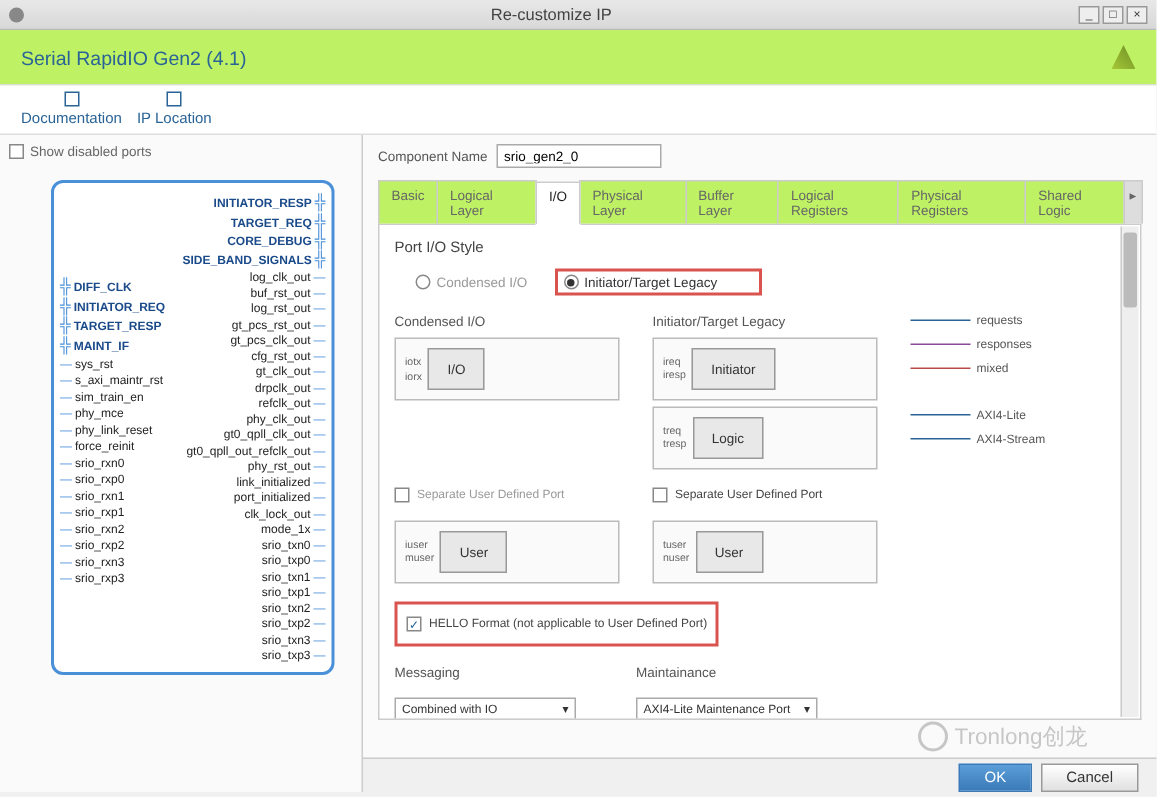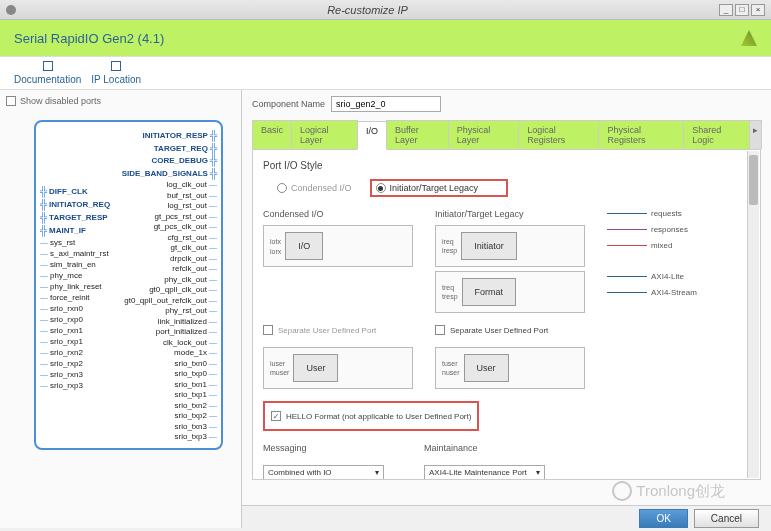--- a/index.html
+++ b/index.html
@@ -1,19 +1,19 @@
 <!DOCTYPE html>
 <html><head>
 <meta charset="utf-8">
 <style>
 * { margin: 0; padding: 0; box-sizing: border-box; font-family: Arial, sans-serif; }
 body { background: #f0f0f0; width: 771px; height: 531px; overflow: hidden; font-size: 9px; color: #333; }
 .titlebar { background: linear-gradient(#e8e8e8,#d8d8d8); height: 20px; display: flex; align-items: center; justify-content: space-between; padding: 0 6px; border-bottom: 1px solid #bbb; }
 .titlebar .bullet { width: 10px; height: 10px; background: #888; border-radius: 50%; }
-.title-center { flex: 1; text-align: center; font-size: 11px; color: #444; font-style: italic; }
+.title-center { flex: 1; text-align: center; font-size: 11px; color: #444; }
 .winbtns { display: flex; gap: 2px; }
 .winbtn { width: 14px; height: 12px; border: 1px solid #999; background: #eee; display: flex; align-items: center; justify-content: center; font-size: 8px; }
 .header { padding: 10px 14px; font-size: 13px; color: #2a6496; display: flex; justify-content: space-between; align-items: center; background: #bef264; border-bottom: 1px solid #ddd; }
 .logo { width:16px; height:16px; background: linear-gradient(45deg,#a8c838,#6b8e23); clip-path: polygon(50% 0,100% 100%,0 100%); }
 .links { padding: 4px 14px; font-size: 10px; color: #2a6496; background:#fff; display:flex; gap:10px; border-bottom:1px solid #ddd;}
 .link-item { display:flex; gap:3px; align-items:center;flex-direction:column; }
 .small-icon { width:10px; height:10px; border:1px solid #2a6496; display:inline-block; }
 .main { display: flex; height: 438px; }
 .left { width: 242px; background: #fafafa; border-right: 1px solid #ccc; padding: 6px; display:flex; flex-direction:column; }
 .disabled-chk { display: flex; gap: 4px; align-items: center; font-size: 9px; color: #666; margin-bottom: 6px; }
@@ -45,21 +45,21 @@
 .diagram-col { width:150px; }
 .box-gray { background:#e8e8e8; border:1px solid #999; padding:8px 12px; font-size:9px; color:#333; display:inline-block;}
 .box-outer { border:1px solid #bbb; padding:6px; display:flex; align-items:center; gap:4px; background:#fafafa;}
 .arrow-lbl { font-size:7px; color:#666; }
 .legend { font-size:8px; color:#555; display:flex; flex-direction:column; gap:7px; }
 .legend-row { display:flex; gap:4px; align-items:center;}
 .line { width:40px; height:0; border-top:1px solid; }
 .line.blue { border-color:#2a6496; }
 .line.purple { border-color:#8a4a9a; }
 .line.red { border-color:#b94a48; }
-.chk-row { display:flex; gap:5px; align-items:center; font-size:8px; color:#999; margin:4px 0;}
+.chk-row { display:flex; gap:5px; align-items:flex-start; font-size:8px; color:#999; margin:4px 0;}
 .chk-row.on { color:#444;}
 .red-box2 { border:2px solid #d9534f; padding:4px 6px; display:inline-block; margin-top:4px;}
 .bottom-area { display:flex; gap:40px; margin-top:12px;}
 .bottom-col { display:flex; flex-direction:column; gap:6px;}
 .dropdown { border:1px solid #aaa; padding:2px 4px; width:121px; background:#fff; display:flex; justify-content:space-between; font-size:8px;}
 .footer { position:absolute; bottom:0; left:242px; right:0; height:26px; background:#f0f0f0; border-top:1px solid #ccc; display:flex; justify-content:flex-end; align-items:center; gap:6px; padding:0 12px;}
 .btn { padding:3px 16px; border:1px solid #999; background:linear-gradient(#fff,#e0e0e0); font-size:10px; color:#333; }
 .btn.primary { color:#fff; background:linear-gradient(#5a9ed8,#3a7ab8); border-color:#3a7ab8;}
 .scrollbar-v { position:absolute; right:1px; top:1px; bottom:1px; width:12px; background:#eee; border-left:1px solid #ccc;}
 .thumb-v { position:absolute; left:1px; right:1px; top:4px; height:50px; background:#bbb; border-radius:2px;}
@@ -159,22 +159,22 @@
 
   <div class="right">
     <div class="cname-row">
       <span>Component Name</span>
       <input class="cname-input" value="srio_gen2_0" style="">
     </div>
     <div class="tabs" id="tabs">
         <div class="tab">Basic</div>
         <div class="tab">Logical Layer</div>
         <div class="tab active">I/O</div>
+        <div class="tab">Physical Layer</div>
         <div class="tab">Buffer Layer</div>
-        <div class="tab">Physical Layer</div>
         <div class="tab">Logical Registers</div>
         <div class="tab">Physical Registers</div>
         <div class="tab">Shared Logic</div>
         <div class="tab scroll">▸</div>
       </div>
     <div class="tab-content">
       <div class="section-title">Port I/O Style</div>
       <div class="style-row">
         <span style="display:flex;gap:4px;align-items:center;">
             <span class="radio"></span>
@@ -204,21 +204,21 @@
                 <span class="arrow-lbl">ireq</span>
                 <span class="arrow-lbl">iresp</span>
               </div>
             <div class="box-gray">Initiator</div>
           </div>
           <div class="box-outer">
             <div style="display:flex;flex-direction:column;gap:2px;">
                 <span class="arrow-lbl">treq</span>
                 <span class="arrow-lbl">tresp</span>
               </div>
-            <div class="box-gray">Format</div>
+            <div class="box-gray">Logic</div>
           </div>
         </div>
         <div class="legend">
           <div class="legend-row">
               <span class="line blue"></span>
               <span>requests</span>
             </div>
           <div class="legend-row">
               <span class="line purple"></span>
               <span>responses</span>

